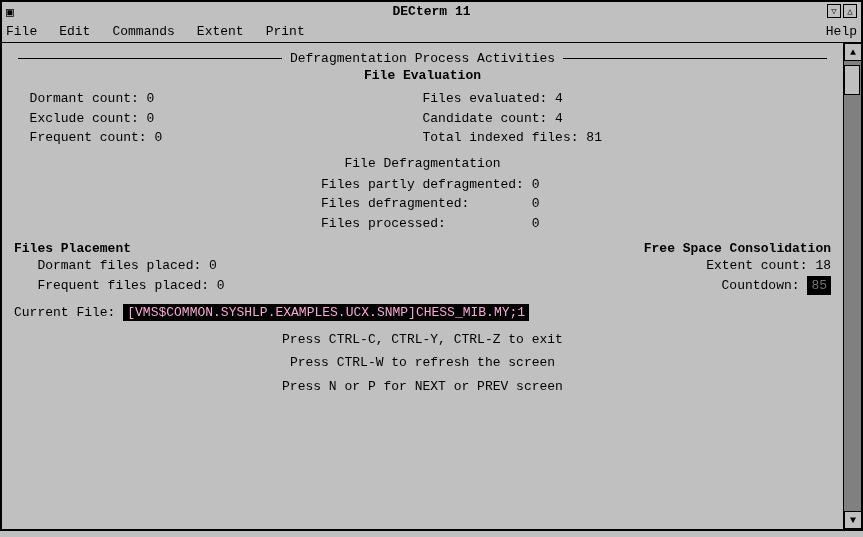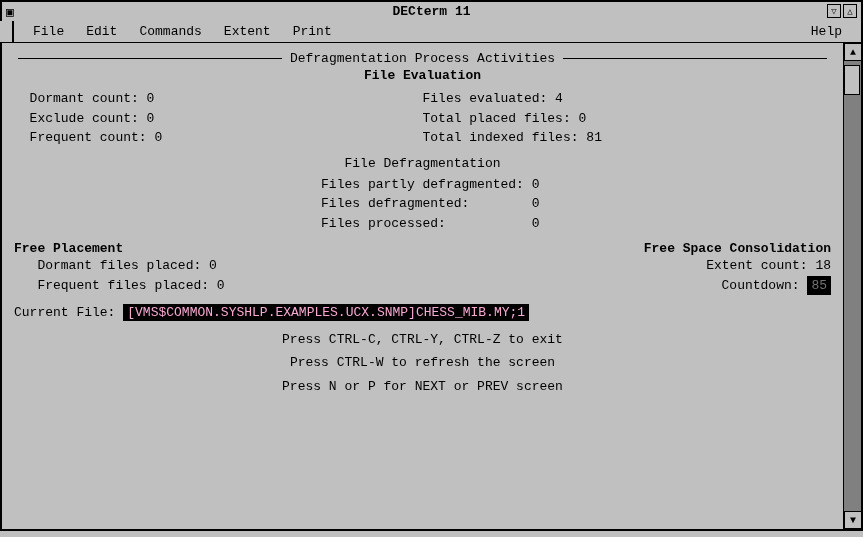--- a/index.html
+++ b/index.html
@@ -47,24 +47,23 @@
       top: 2px;
     }
 
     
     .menu-bar {
       background: #c0c0c0;
       border-left: 2px solid #000;
       border-right: 2px solid #000;
       display: flex;
       align-items: center;
-      padding: 2px 16px;
+      padding: 2px 1px;
       gap: 16px;
       font-size: 13px;
-      margin-left: 12px;
     }
     .menu-item {
       cursor: pointer;
       padding: 1px 3px;
     }
     .menu-help {
       margin-left: auto;
       text-align: center;
     }
 
@@ -216,37 +215,37 @@
     </div>
 
     <div class="data-grid" style="margin-top:6px;">
       <div class="left-col">
         <div class="data-line">  Dormant count: 0</div>
         <div class="data-line">  Exclude count: 0</div>
         <div class="data-line">  Frequent count: 0</div>
       </div>
       <div class="right-col">
         <div class="data-line">Files evaluated: 4</div>
-        <div class="data-line">Total placed files: 0</div>
+        <div class="data-line">Candidate count: 4</div>
         <div class="data-line">Total indexed files: 81</div>
       </div>
     </div>
 
     <div style="margin-top:8px;">
       <div class="subsection">File Defragmentation</div>
       <div style="text-align:center;">
         <div class="data-line">  Files partly defragmented: 0</div>
         <div class="data-line">  Files defragmented:        0</div>
         <div class="data-line">  Files processed:           0</div>
       </div>
     </div>
 
     <div class="placement-section" style="margin-top:8px;">
       <div class="left-placement">
-        <div style="font-weight:bold;">Free Placement</div>
+        <div style="font-weight:bold;">Files Placement</div>
         <div class="data-line">   Dormant files placed: 0</div>
         <div class="data-line">   Frequent files placed: 0</div>
       </div>
       <div class="right-placement">
         <div style="font-weight:bold;">Free Space Consolidation</div>
         <div class="data-line">Extent count: 18</div>
         <div class="data-line">Countdown: <span class="highlight-box">85</span></div>
       </div>
     </div>
 

